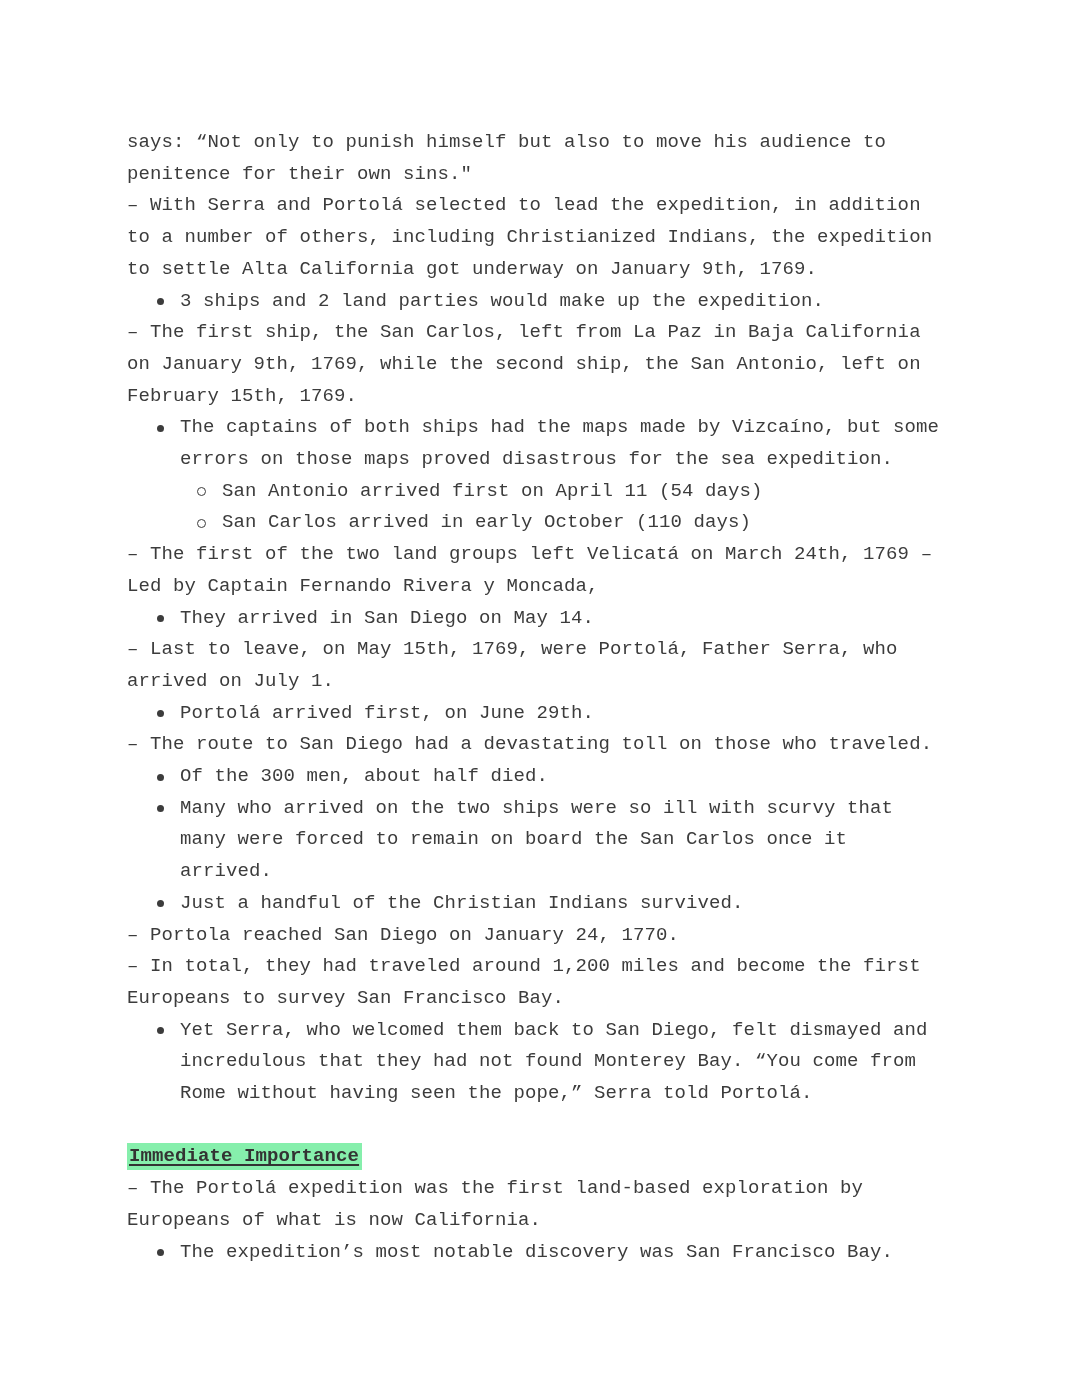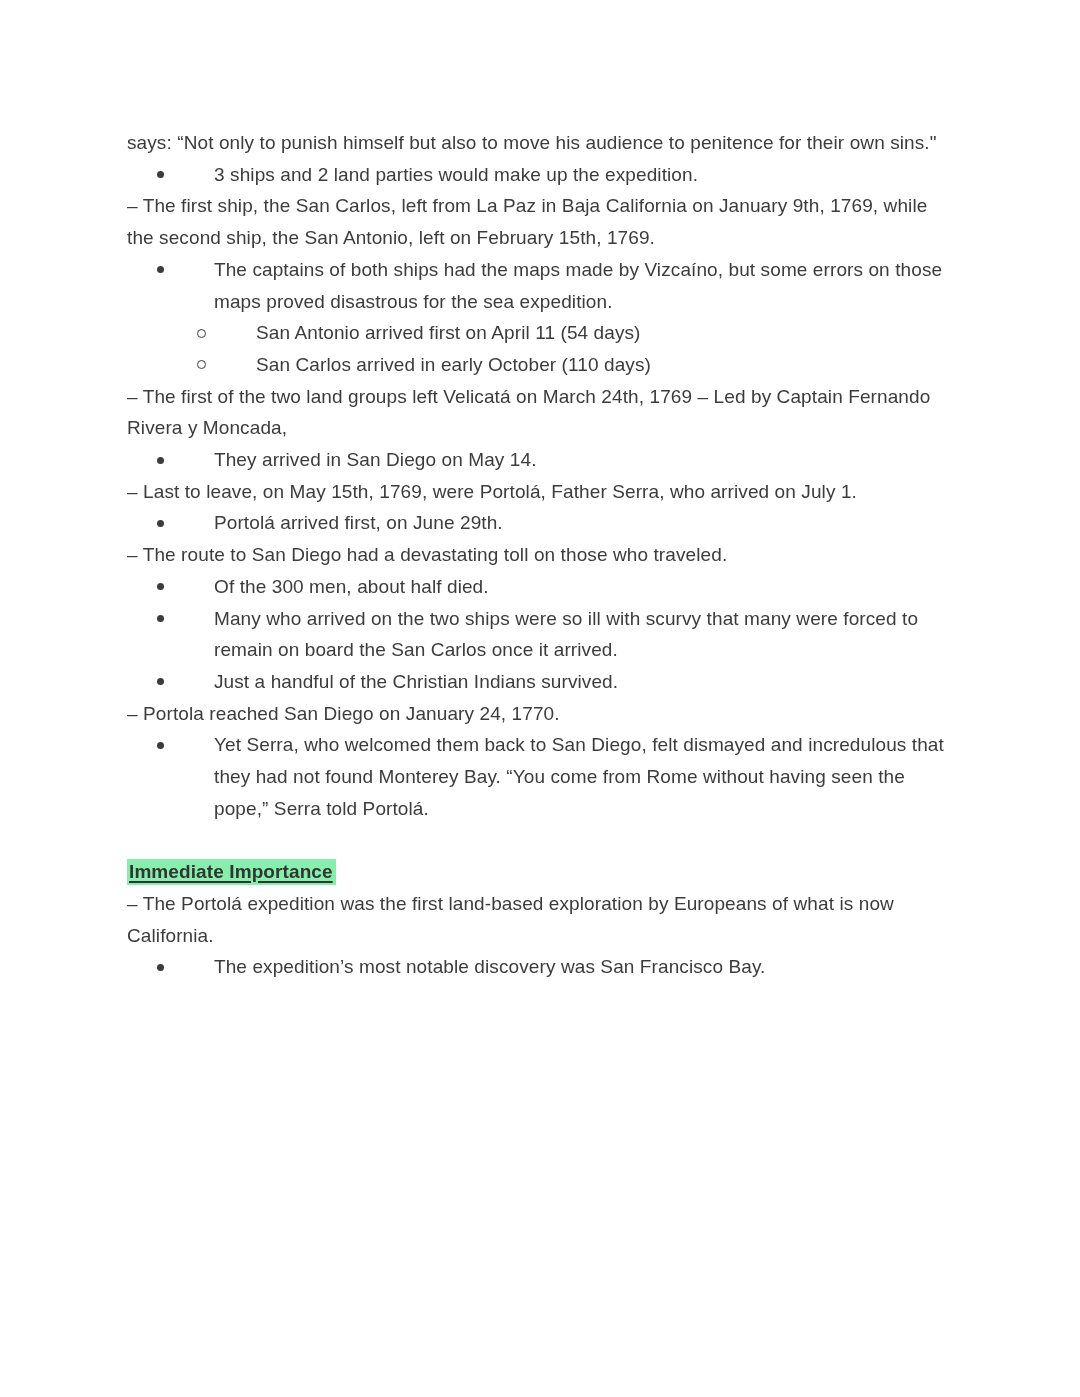--- a/index.html
+++ b/index.html
@@ -8,29 +8,30 @@
     height: 1397px;
     background: #ffffff;
     font-family: "Liberation Sans", sans-serif;
   }
   .page {
     box-sizing: border-box;
     width: 1080px;
     height: 1012px;
     padding: 127px 130px 40px 127px;
     background: #ffffff;
+    font-family: Liberation Mono, monospace;
   }
   .content {
     font-size: 19px;
     line-height: 31.7px;
     color: #3c3c3c;
     letter-spacing: 0.1px;
   }
   .para { margin: 0; }
-  .bullet { display: flex; align-items: flex-start; gap: 34px; }
+  .bullet { display: flex; align-items: flex-start; }
   .bullet .bullet-text { flex: 1 1 auto; }
   .marker { flex: 0 0 auto; box-sizing: border-box; }
   .bullet.level1 .marker {
     width: 7px; height: 7px;
     border-radius: 50%;
     background: #3c3c3c;
     margin: 12.5px 16px 0 30px;
   }
   .bullet.level2 .marker {
     width: 9px; height: 9px;
@@ -49,20 +50,21 @@
     padding: 2px 3px 3px 2px;
     color: #333333;
   }
 </style>
 </head>
 <body>
 
 <div class="page">
   <div class="content" id="doc-content">
       <div class="para">says: “Not only to punish himself but also to move his audience to penitence for their own sins."</div>
+      <div class="para">– With Serra and Portolá selected to lead the expedition, in addition to a number of others, including Christianized Indians, the expedition to settle Alta California got underway on January 9th, 1769.</div>
       <div class="bullet level1">
         <span class="marker"></span>
         <div class="bullet-text">3 ships and 2 land parties would make up the expedition.</div>
       </div>
       <div class="para">– The first ship, the San Carlos, left from La Paz in Baja California on January 9th, 1769, while the second ship, the San Antonio, left on February 15th, 1769.</div>
       <div class="bullet level1">
         <span class="marker"></span>
         <div class="bullet-text">The captains of both ships had the maps made by Vizcaíno, but some errors on those maps proved disastrous for the sea expedition.</div>
       </div>
       <div class="bullet level2">
@@ -90,20 +92,21 @@
       </div>
       <div class="bullet level1">
         <span class="marker"></span>
         <div class="bullet-text">Many who arrived on the two ships were so ill with scurvy that many were forced to remain on board the San Carlos once it arrived.</div>
       </div>
       <div class="bullet level1">
         <span class="marker"></span>
         <div class="bullet-text">Just a handful of the Christian Indians survived.</div>
       </div>
       <div class="para">– Portola reached San Diego on January 24, 1770.</div>
+      <div class="para">– In total, they had traveled around 1,200 miles and become the first Europeans to survey San Francisco Bay.</div>
       <div class="bullet level1">
         <span class="marker"></span>
         <div class="bullet-text">Yet Serra, who welcomed them back to San Diego, felt dismayed and incredulous that they had not found Monterey Bay. “You come from Rome without having seen the pope,” Serra told Portolá.</div>
       </div>
       <div class="heading-row"><span class="heading-highlight">Immediate Importance</span></div>
       <div class="para">– The Portolá expedition was the first land-based exploration by Europeans of what is now California.</div>
       <div class="bullet level1">
         <span class="marker"></span>
         <div class="bullet-text">The expedition’s most notable discovery was San Francisco Bay.</div>
       </div>

